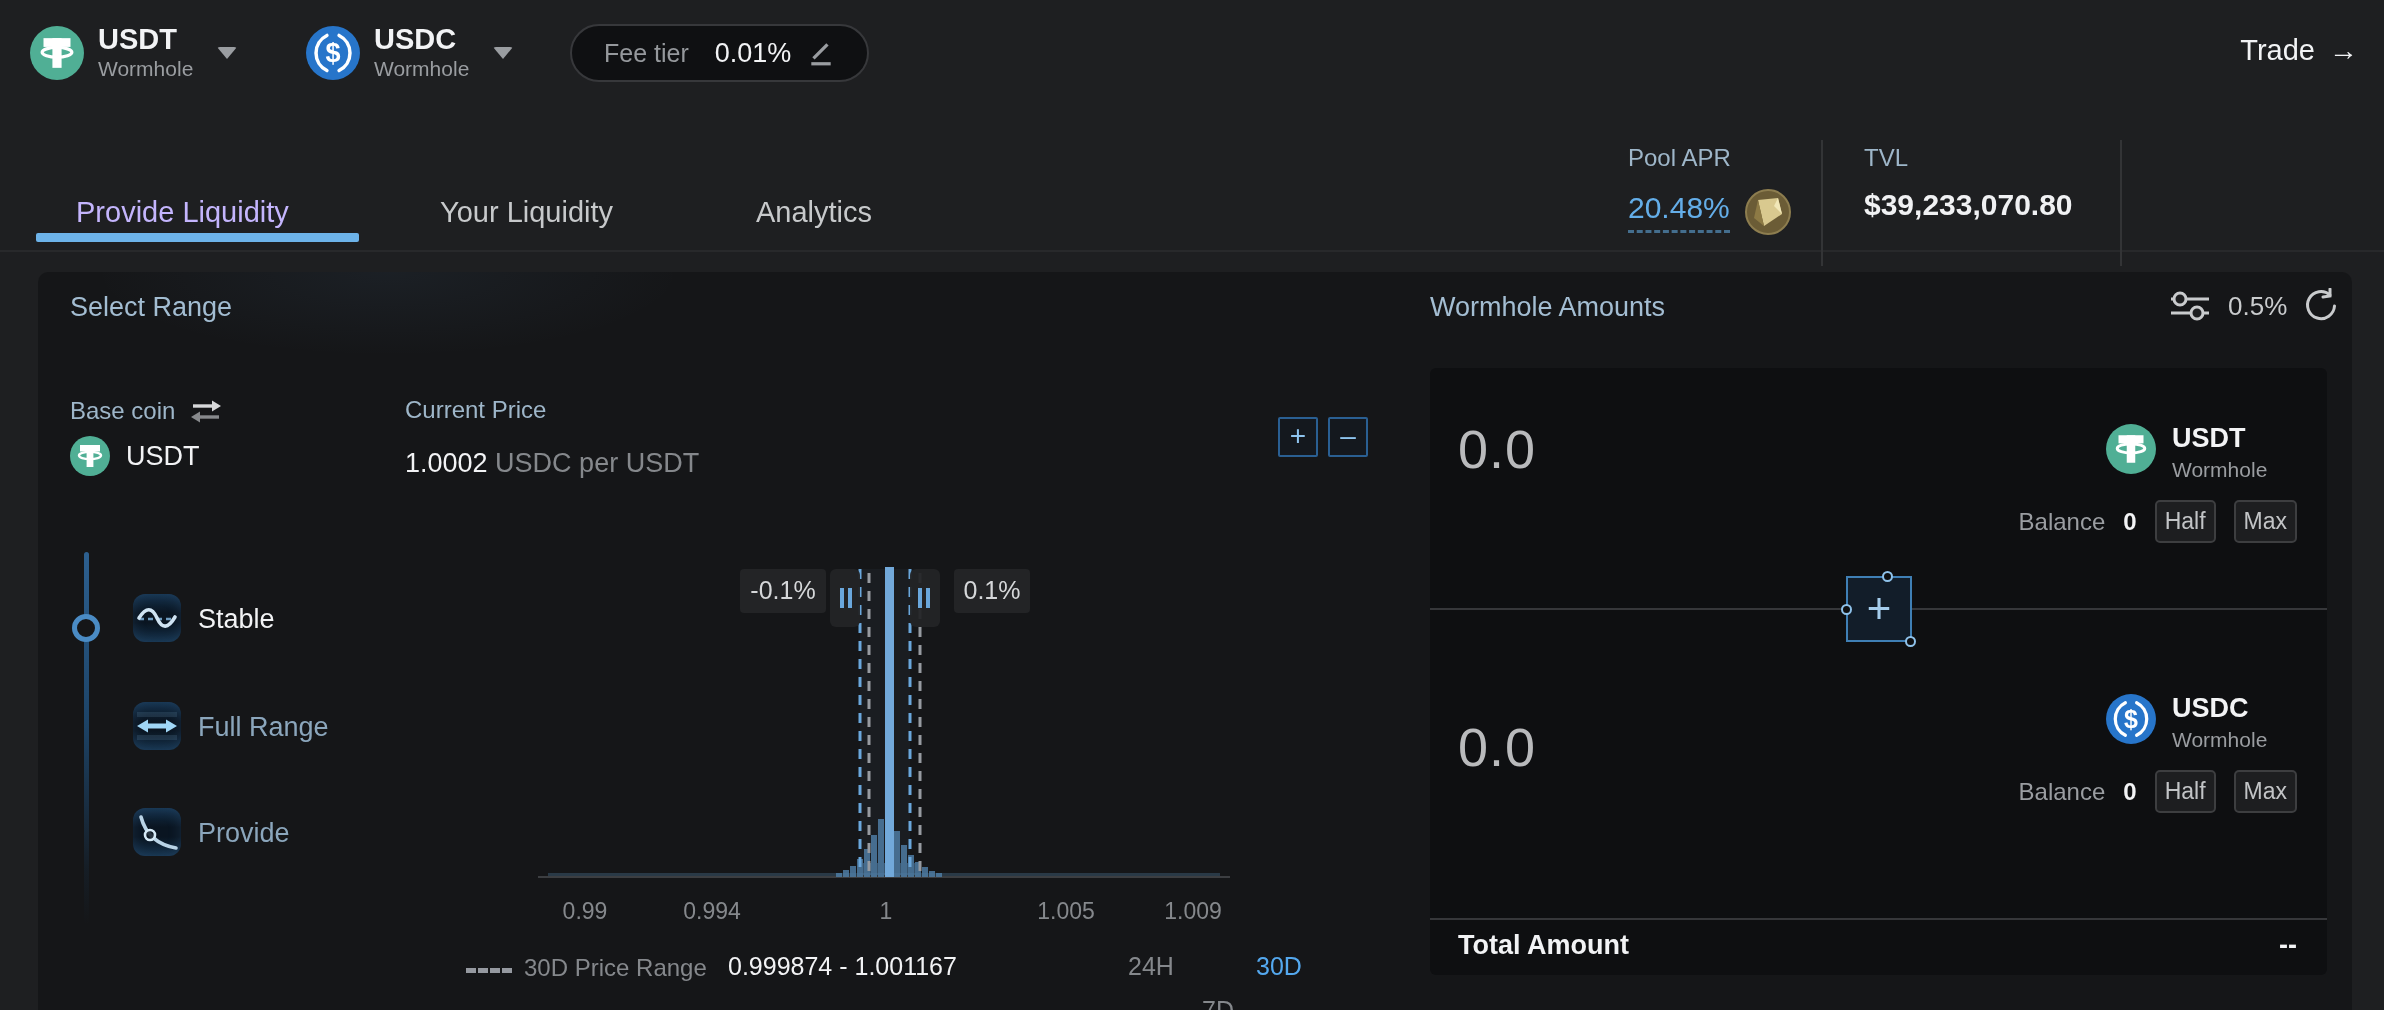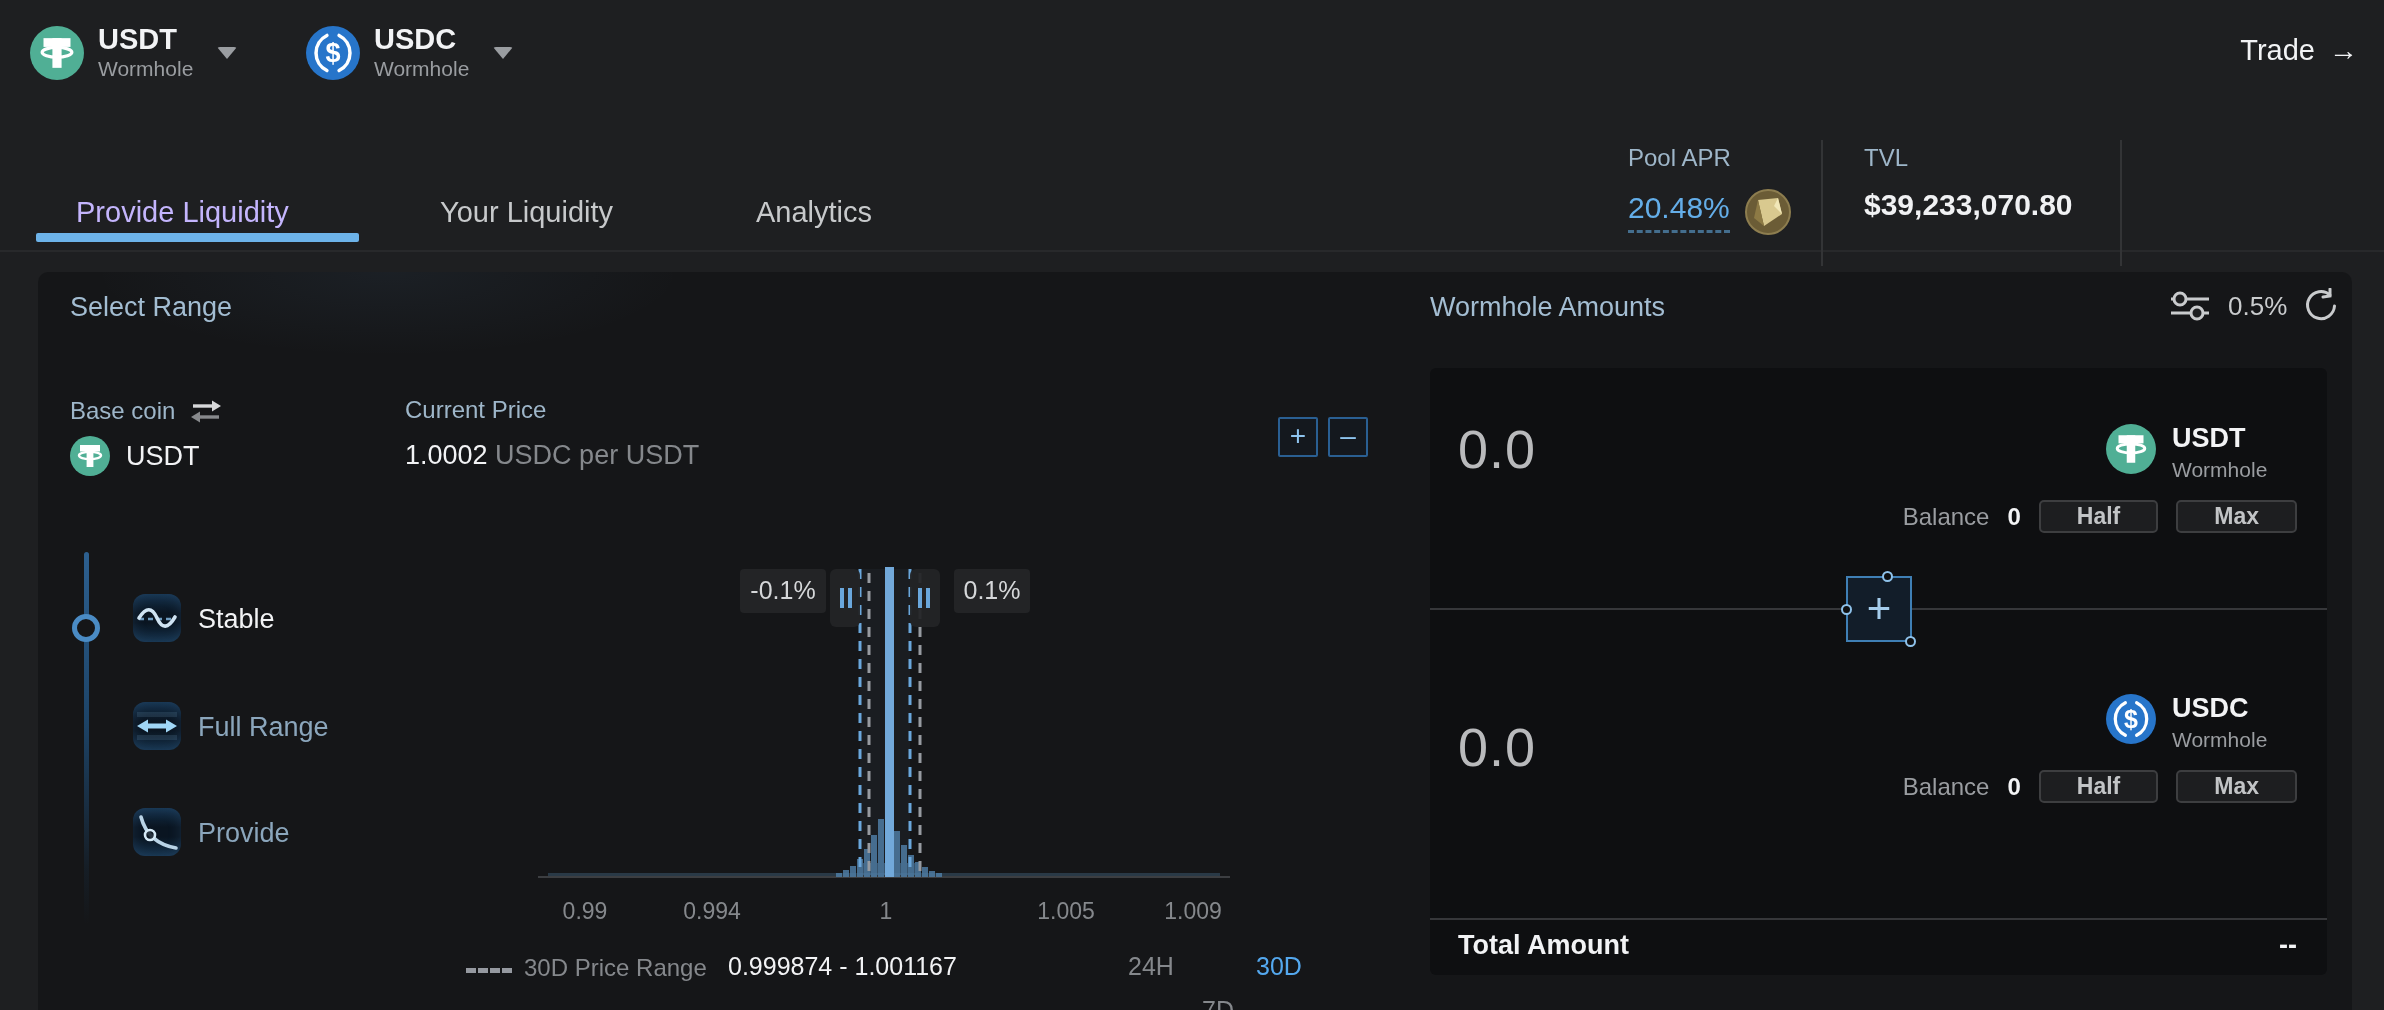--- a/index.html
+++ b/index.html
@@ -30,21 +30,21 @@
   .apr-value { color:#64aee9; font-weight:500; border-bottom:3px dashed rgba(100,174,233,.55); padding-bottom:5px; cursor:pointer; }
   .stat { position:absolute; top:144px; }
 
   
   .card { position:absolute; left:38px; top:272px; width:2314px; height:738px; background:#151618; border-radius:10px 10px 0 0;
           background-image:radial-gradient(420px 120px at 350px 0px, rgba(110,160,210,0.07), transparent 70%); }
   .section-title { position:absolute; font-size:27px; color:#a3bdd2; }
 
   
   .small-label { position:absolute; font-size:24px; color:#9eb6c9; display:flex; align-items:center; gap:14px; }
-  .price-line { position:absolute; font-size:27px; color:#85888c; }
+  .price-line { position:absolute; font-size:27px; color:#85888c;margin-top:8px; }
   .price-line b { color:#f2f3f5; font-weight:500; }
   .base-coin-row { position:absolute; left:70px; top:436px; display:flex; align-items:center; gap:16px; font-size:27px; color:#f2f3f5; }
   .zoom-btn { position:absolute; width:40px; height:40px; border:2px solid #2a5f92; background:rgba(20,30,42,.35); color:#8ec4ef; font-size:28px; line-height:34px; text-align:center; cursor:pointer; border-radius:2px; }
 
   .opt-track { position:absolute; left:84px; top:552px; width:5px; height:372px; background:linear-gradient(180deg,#2d6090 0%, #1d4468 45%, rgba(23,52,79,0.25) 85%, transparent 100%); border-radius:3px; }
   .opt-radio { position:absolute; left:72px; top:614px; width:28px; height:28px; border:5px solid #4a8bc4; border-radius:50%; background:#151618; cursor:pointer; }
   .opt-icon { position:absolute; left:133px; width:48px; height:48px; border-radius:12px; background:linear-gradient(180deg,#14304a 0%, #0a1521 40%, #0a1521 60%, #143049 100%); box-shadow:inset 0 0 14px rgba(90,150,210,.18); cursor:pointer; }
   .opt-label { position:absolute; left:198px; font-size:27px; color:#8ba6bc; cursor:pointer; }
   .opt-label.selected { color:#f2f3f5; }
 
@@ -59,21 +59,21 @@
   .slippage { position:absolute; left:2168px; top:288px; display:flex; align-items:center; gap:16px; }
   .slippage-val { font-size:26px; color:#c9cbcd; }
   .deposit-box { position:absolute; left:1430px; top:368px; width:897px; height:607px; background:#0e0f11; border-radius:6px; }
   .amount { position:absolute; left:1458px; font-size:54px; font-weight:300; color:#b9babc; letter-spacing:1px; cursor:text; }
   .dep-token { position:absolute; left:2106px; display:flex; align-items:flex-start; gap:16px; }
   .dep-symbol { font-size:27px; font-weight:700; color:#f2f3f5; line-height:1.1; }
   .dep-network { font-size:21px; color:#9a9da1; margin-top:4px; }
   .balance-row { position:absolute; left:1700px; width:597px; display:flex; justify-content:flex-end; align-items:center; gap:18px; }
   .balance-label { font-size:24px; color:#9a9da1; }
   .balance-val { font-size:24px; color:#f2f3f5; font-weight:600; }
-  .hm-btn { height:33px; padding:0 36px; background:#1d1e20; border:2px solid #3d3e40; border-radius:5px; color:#c2c4c6; font-size:23px; display:flex; align-items:center; cursor:pointer;font-weight:bold; }
+  .hm-btn { height:43px; padding:0 8px; background:#1d1e20; border:2px solid #3d3e40; border-radius:5px; color:#c2c4c6; font-size:23px; display:flex; align-items:center; cursor:pointer; }
   .box-divider { position:absolute; left:1430px; width:897px; height:2px; background:#36373a; }
   .plus-connector { position:absolute; left:1846px; top:576px; width:66px; height:66px; background:#121d29; border:2px solid #3f7fb5; display:flex; align-items:center; justify-content:center; color:#a5cdec; font-size:42px; font-weight:300; cursor:pointer; }
   .handle-dot { position:absolute; width:11px; height:11px; border:2px solid #8fc2ea; border-radius:50%; background:#0e0f11; }
   .total-label { position:absolute; left:1458px; top:930px; font-size:27px; font-weight:700; color:#f2f3f5; }
   .total-value { position:absolute; top:930px; left:1700px; width:597px; text-align:right; font-size:27px; font-weight:700; color:#f2f3f5; }
 
   svg text { font-family:"Liberation Sans", sans-serif; }
 </style>
 </head>
 <body>
@@ -103,20 +103,28 @@
         <text x="20" y="27" font-size="20" font-weight="bold" fill="#fff" text-anchor="middle">$</text>
       </svg>
     </span>
     <span class="tk-text">
       <div class="tk-symbol">USDC</div>
       <div class="tk-network">Wormhole</div>
     </span>
     <span class="chevron"></span>
   </div>
 
+  <div class="fee-pill">
+    <span class="fee-label">Fee tier</span>
+    <span class="fee-value">0.01%</span>
+    <svg width="28" height="28" viewBox="0 0 26 26" style="margin-left:16px">
+      <line x1="6" y1="18" x2="19" y2="5" stroke="#9a9da1" stroke-width="3"></line>
+      <line x1="4" y1="23" x2="22" y2="23" stroke="#9a9da1" stroke-width="3"></line>
+    </svg>
+  </div>
 
   <div class="trade-link">
     <span>Trade</span>
     <span>→</span>
   </div>
 
   <div class="tab active" style="left:76px;">Provide Liquidity</div>
   <div class="tab" style="left:440px;">Your Liquidity</div>
   <div class="tab" style="left:756px;">Analytics</div>
   <div class="tab-underline"></div>

